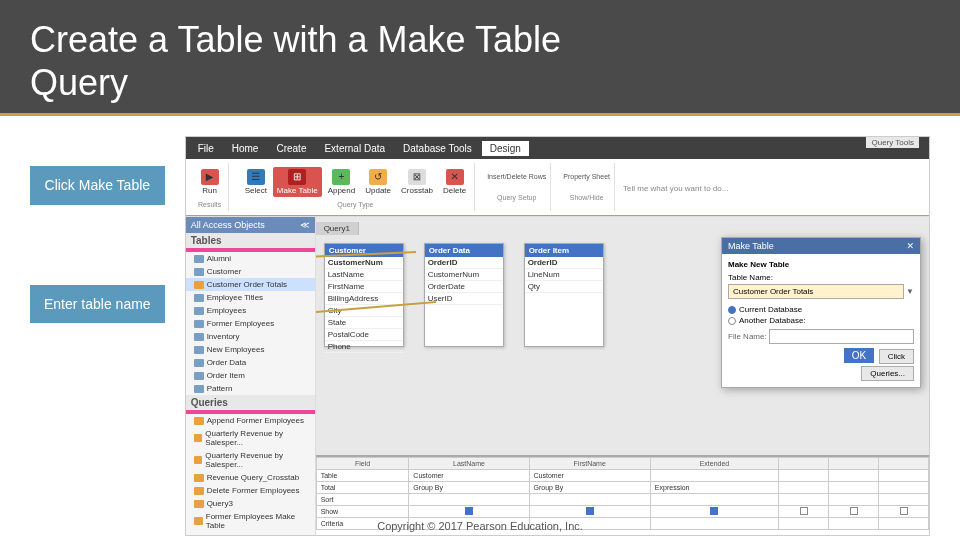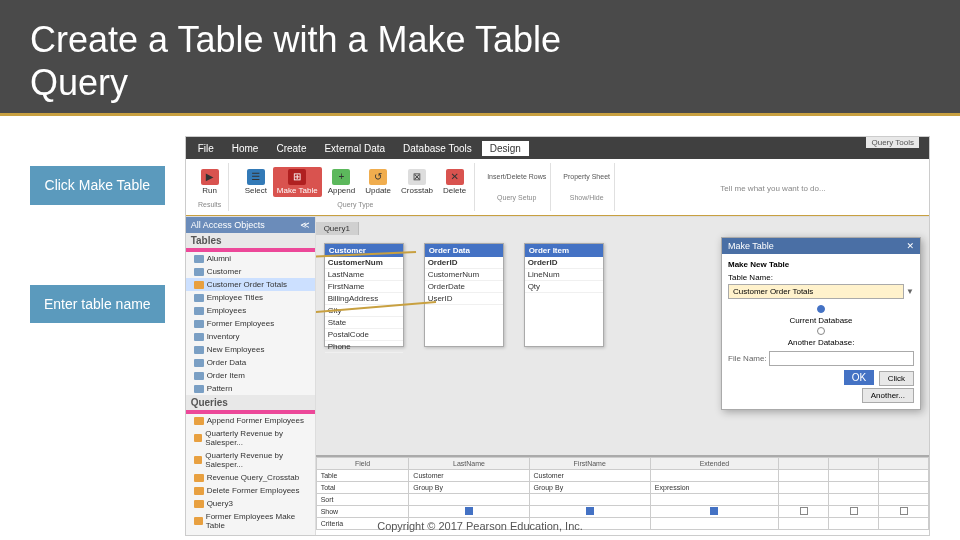--- a/index.html
+++ b/index.html
@@ -277,21 +277,20 @@
       display: flex;
       flex-direction: column;
       gap: 2px;
       margin: 4px 0;
     }
     .dialog-radio {
       display: flex;
       align-items: center;
       gap: 3px;
       font-size: 8px;
-      flex-direction: column;
     }
     .dialog-radio-dot {
       width: 8px;
       height: 8px;
       border: 1px solid #888;
       border-radius: 50%;
       background: white;
     }
     .dialog-radio-dot.checked {
       background: #4472c4;
@@ -445,21 +444,21 @@
         </div>
 
         <div class="ribbon-group">
           <div style="font-size:7px; color:#555; margin-bottom:12px;">Insert/Delete Rows</div>
           <div style="font-size:7px; color:#888;">Query Setup</div>
         </div>
         <div class="ribbon-group">
           <div style="font-size:7px; color:#555; margin-bottom:12px;">Property Sheet</div>
           <div style="font-size:7px; color:#888;">Show/Hide</div>
         </div>
-        <div style="flex:1; font-size:8px; color:#888; padding-top:2px;text-align:center;">Tell me what you want to do...</div>
+        <div style="flex:1; font-size:8px; color:#888; padding-top:2px;">Tell me what you want to do...</div>
       </div>
     </div>
 
     <div class="access-body">
 
       <div class="nav-pane">
         <div class="nav-header">
           <span>All Access Objects</span>
           <span>≪</span>
         </div>
@@ -543,21 +542,21 @@
             </div>
             <div class="dialog-file-row">
               <span style="font-size:8px; color:#666;">File Name:</span>
               <input class="dialog-input" style="flex: 1 1 0%; font-size: 8px; width: 80px;">
             </div>
             <div style="text-align:right; margin-top:4px;">
               <button style="font-size:10px; background:#4472c4; color:white; border:none; padding:2px 8px; margin-right:2px; cursor:pointer;">OK</button>
               <button style="font-size:8px; background:#e8e8e8; border:1px solid #aaa; padding:2px 8px; cursor:pointer;">Click</button>
             </div>
             <div style="text-align:right; margin-top:2px;">
-              <button style="font-size:8px; background:#e8e8e8; border:1px solid #aaa; padding:2px 8px; cursor:pointer;">Another...</button>
+              <button style="font-size:8px; background:#e8e8e8; border:1px solid #aaa; padding:2px 8px; cursor:pointer;">Queries...</button>
             </div>
           </div>
         </div>
 
         
         <div class="query-grid">
           <table class="grid-table">
             <thead>
               <tr>
                 <th>Field</th>

